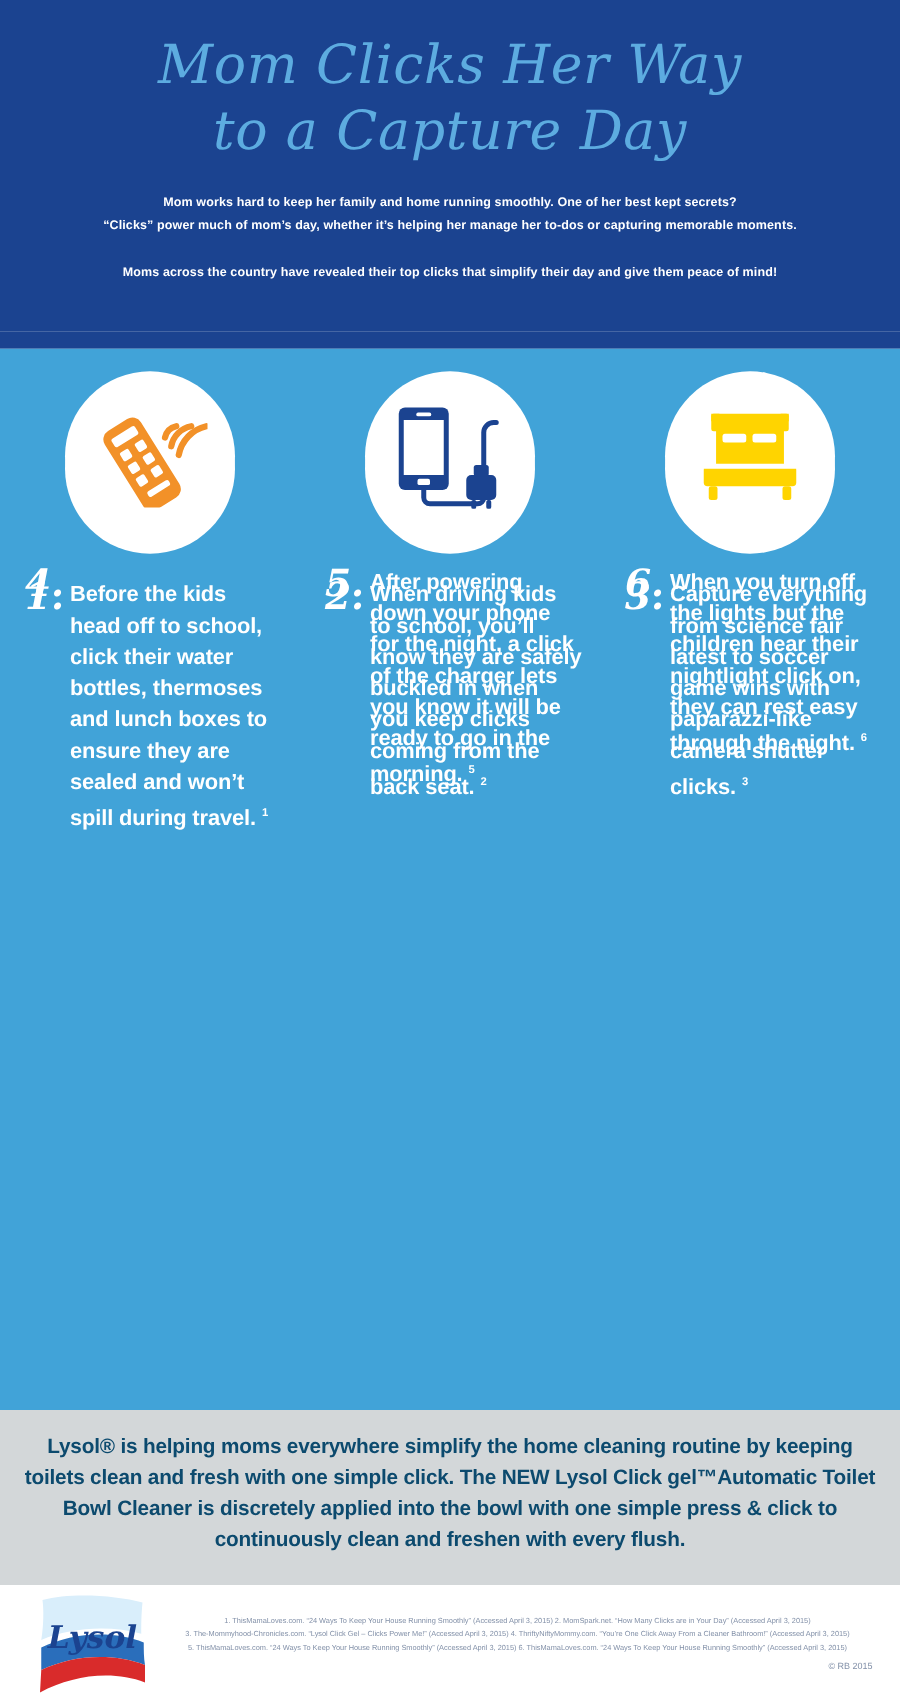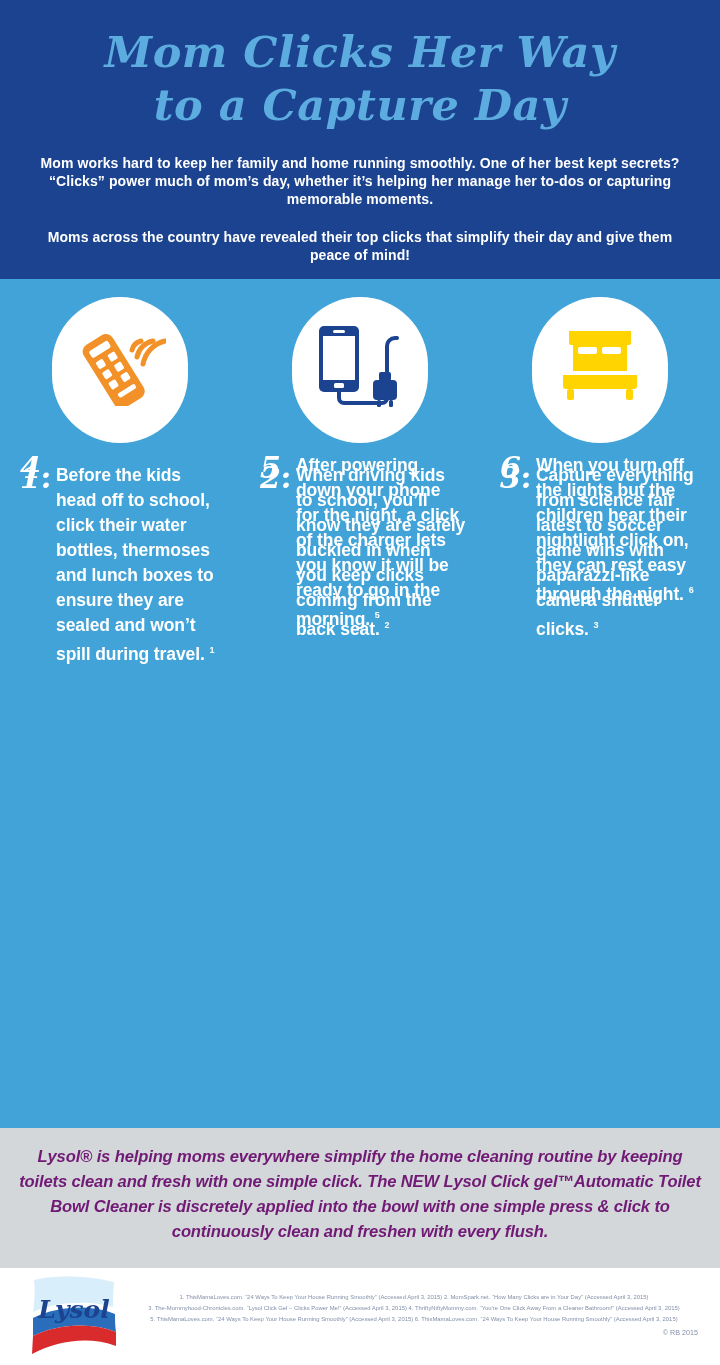--- a/index.html
+++ b/index.html
@@ -18,33 +18,33 @@
     box-sizing:border-box;
     padding:18px 22px 0 22px;
     text-align:center;
   }
   .header-accent{
     position:absolute;left:0;top:265px;width:720px;height:14px;background:#1b4390;
   }
   .title{
     font-family:"DejaVu Serif",serif;
     font-style:italic;
-    font-weight:700;
+    font-weight:400;
     color:#5dace0;
     font-size:43px;
     line-height:53px;
     letter-spacing:.5px;
     margin:0;
     padding-top:8px;
     text-shadow:0 0 0 rgba(0,0,0,0);
   }
   .title .ln{display:block;}
   .intro{
     color:#ffffff;
-    font-size:14px;
+    font-size:10px;
     line-height:18px;
     font-weight:700;
     letter-spacing:.1px;
     margin:0;
     padding:0 18px;
   }
   .intro-1{margin-top:22px;}
   .intro-2{margin-top:20px;}
 
   
@@ -98,26 +98,25 @@
   
   .gray{
     position:absolute;left:0;top:1128px;width:720px;height:140px;
     background:#d3d7d9;
     box-sizing:border-box;
     padding:16px 16px 0 16px;
     text-align:center;
   }
   .gray p{
     margin:0;
-    color:#701a75;
+    color:#0c4a6e;
     font-size:16.6px;
     line-height:25px;
     font-weight:700;
     letter-spacing:-.15px;
-    font-style:italic;
   }
   .gray b{font-weight:700;}
 
   
   .footer{
     position:absolute;left:0;top:1268px;width:720px;height:97px;
     background:#ffffff;
   }
   .logo{
     position:absolute;left:26px;top:6px;width:96px;height:86px;

